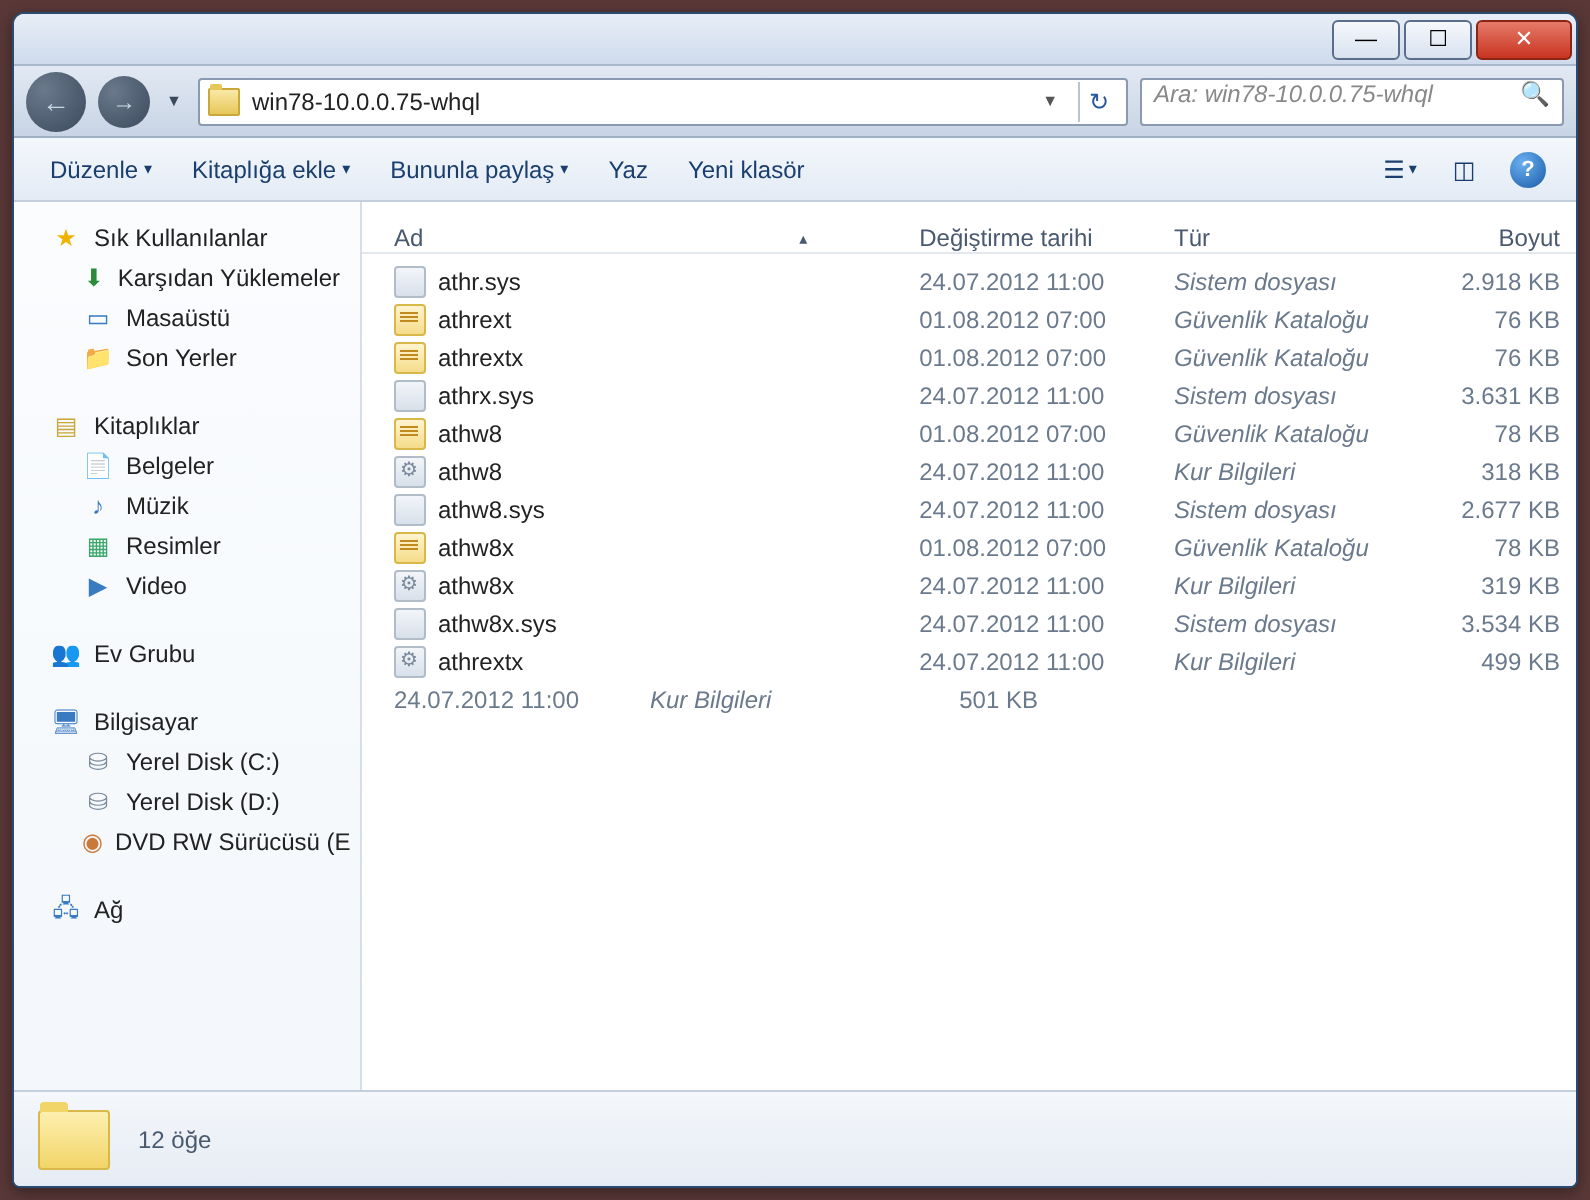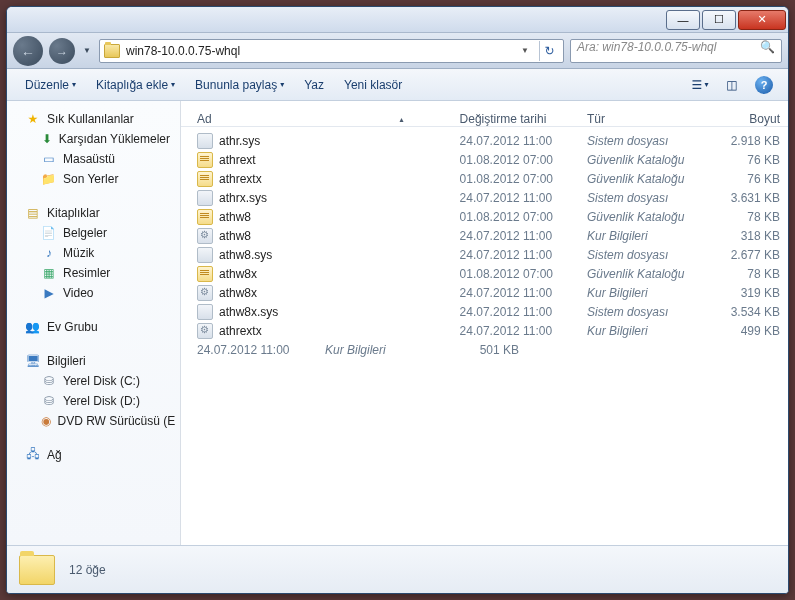--- a/index.html
+++ b/index.html
@@ -181,21 +181,21 @@
       </div>
       <div class="side-group">
         <div class="side-head">
             <span class="ico ico-home">👥</span>
             <span>Ev Grubu</span>
           </div>
       </div>
       <div class="side-group">
         <div class="side-head">
             <span class="ico ico-comp">🖥</span>
-            <span>Bilgileri</span>
+            <span>Bilgisayar</span>
           </div>
         <div id="comp-items">
             <div class="side-item">
               <span class="ico ico-disk">⛁</span>
               <span>Yerel Disk (C:)</span>
             </div>
             <div class="side-item">
               <span class="ico ico-disk">⛁</span>
               <span>Yerel Disk (D:)</span>
             </div>

